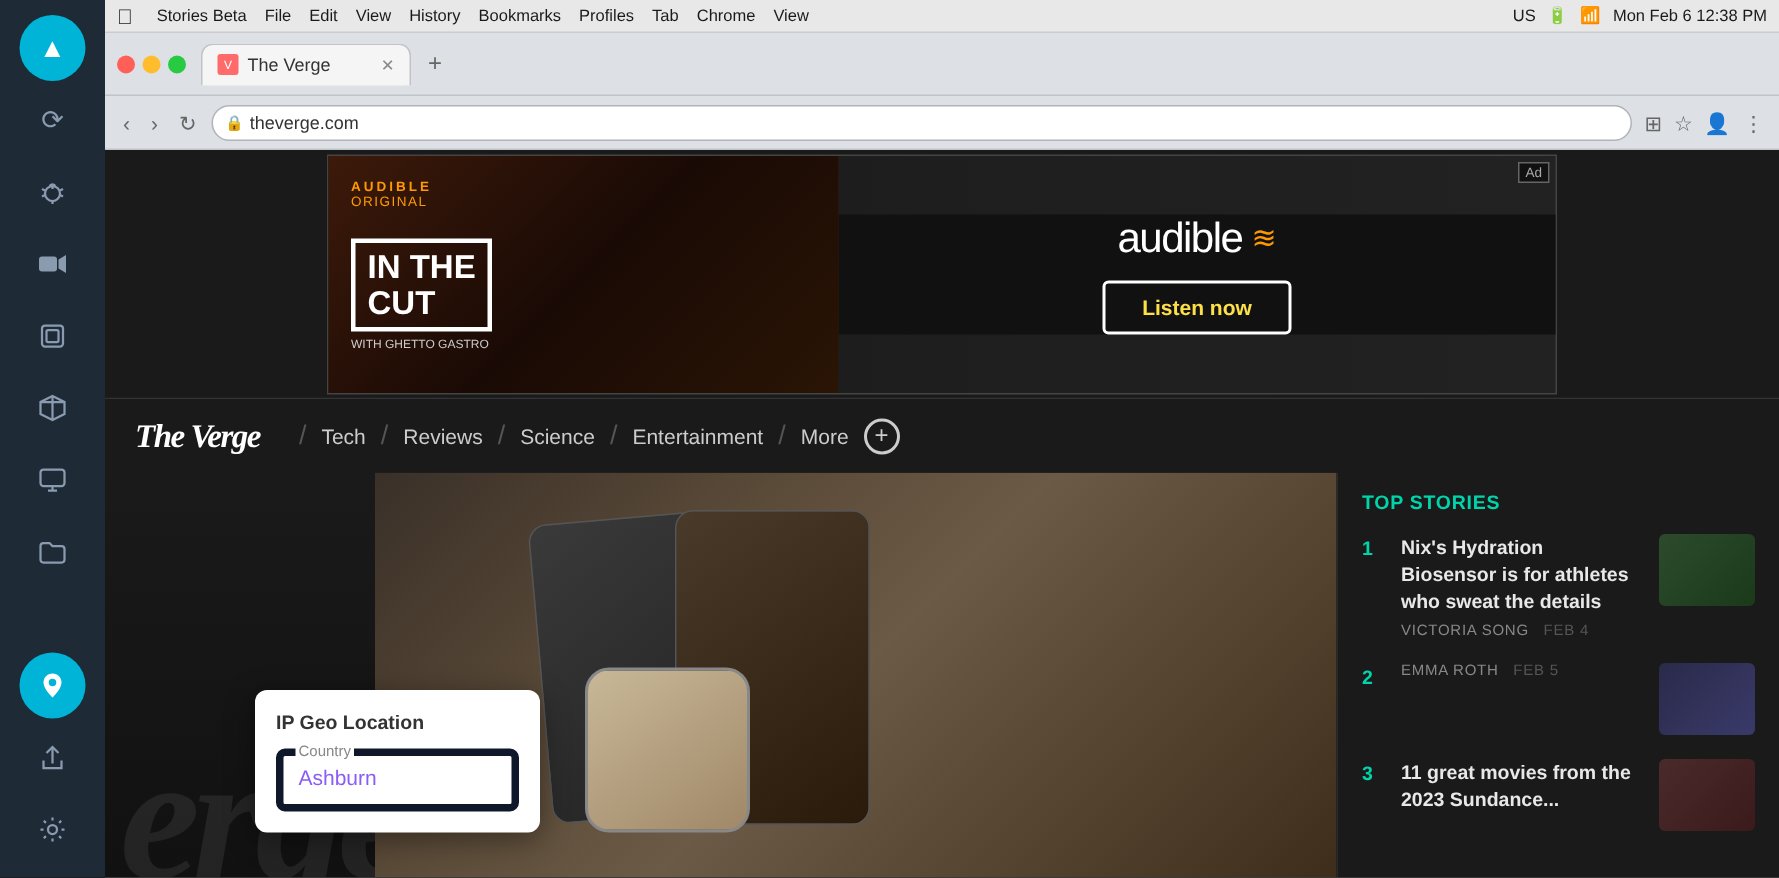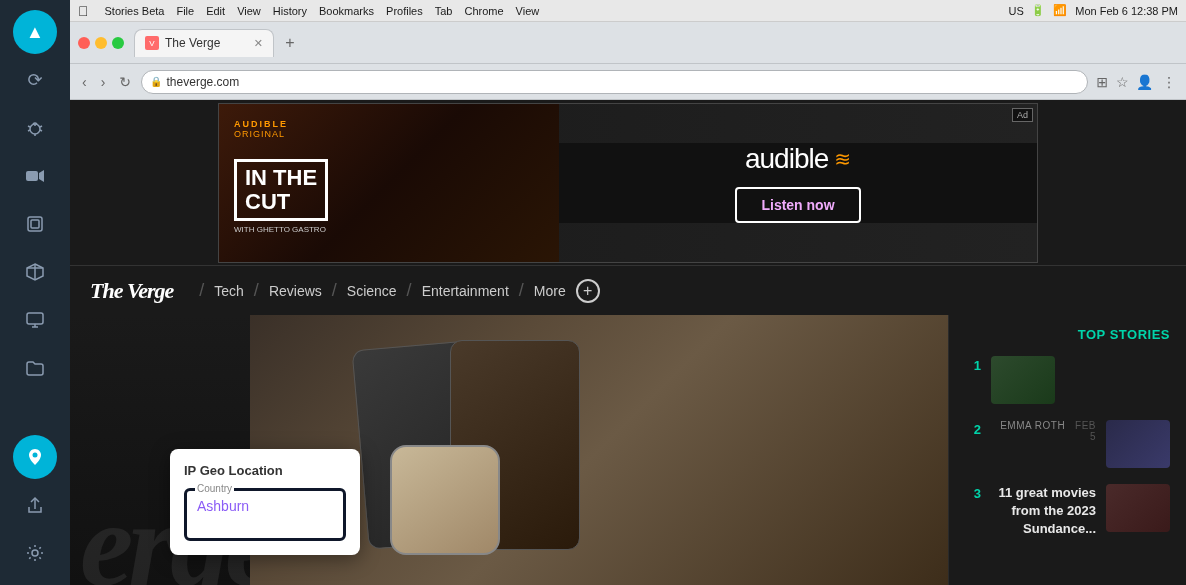--- a/index.html
+++ b/index.html
@@ -230,21 +230,21 @@
     .audible-logo {
       display: flex;
       align-items: center;
       gap: 6px;
     }
     .audible-text { font-size: 28px; font-weight: 300; color: white; letter-spacing: -1px; }
     .audible-wifi { color: #f90; font-size: 20px; }
     .listen-btn {
       background: transparent;
       border: 2px solid white;
-      color: #f0abfc;
+      color: #fde047;
       padding: 8px 24px;
       border-radius: 4px;
       font-size: 14px;
       font-weight: 600;
       cursor: pointer;
     }
     .ad-badge {
       position: absolute;
       top: 4px;
       right: 4px;
@@ -382,27 +382,26 @@
       height: 110px;
       bottom: 20px;
       left: 80px;
       border-radius: 16px;
       background: linear-gradient(145deg, #c8b898, #a08868);
       border: 2px solid #888;
     }
 
     
     .right-sidebar {
-      width: 238px;
+      width: 295px;
       background: #1a1a1a;
       padding: 12px 16px;
       flex-shrink: 0;
       border-left: 1px solid #2a2a2a;
       overflow-y: auto;
-      text-align: right;
     }
     .top-stories-title {
       font-size: 13px;
       font-weight: 700;
       color: #00d4aa;
       text-transform: uppercase;
       letter-spacing: 0.5px;
       margin-bottom: 14px;
     }
     .story-item {
@@ -459,23 +458,23 @@
       z-index: 100;
     }
     .geo-title {
       font-size: 13px;
       font-weight: 600;
       color: #333;
       margin-bottom: 10px;
     }
     .geo-field {
       position: relative;
-      border: 3px solid #0f172a;
+      border: 5px solid #0f172a;
       border-radius: 6px;
-      padding: 6px 10px 23px 10px;
+      padding: 6px 10px 8px 10px;
     }
     .geo-field-label {
       position: absolute;
       top: -8px;
       left: 8px;
       background: white;
       padding: 0 2px;
       font-size: 10px;
       color: #888;
     }
@@ -676,20 +675,28 @@
             <span class="geo-field-value">Ashburn</span>
           </div>
         </div>
       </div>
 
       <div class="right-sidebar">
         <div class="top-stories-title">Top Stories</div>
 
         <div class="story-item">
           <span class="story-num">1</span>
+          <div class="story-content">
+            <div class="story-title">Nix's Hydration Biosensor is for athletes who sweat the details</div>
+            <div class="story-meta">
+              <span class="story-author">VICTORIA SONG</span>
+              &nbsp;
+              <span class="story-date">FEB 4</span>
+            </div>
+          </div>
           <div class="story-thumb thumb-1"></div>
         </div>
 
         <div class="story-item">
           <span class="story-num">2</span>
           <div class="story-content">
             <div class="story-meta">
               <span class="story-author">EMMA ROTH</span>
               &nbsp;
               <span class="story-date">FEB 5</span>

